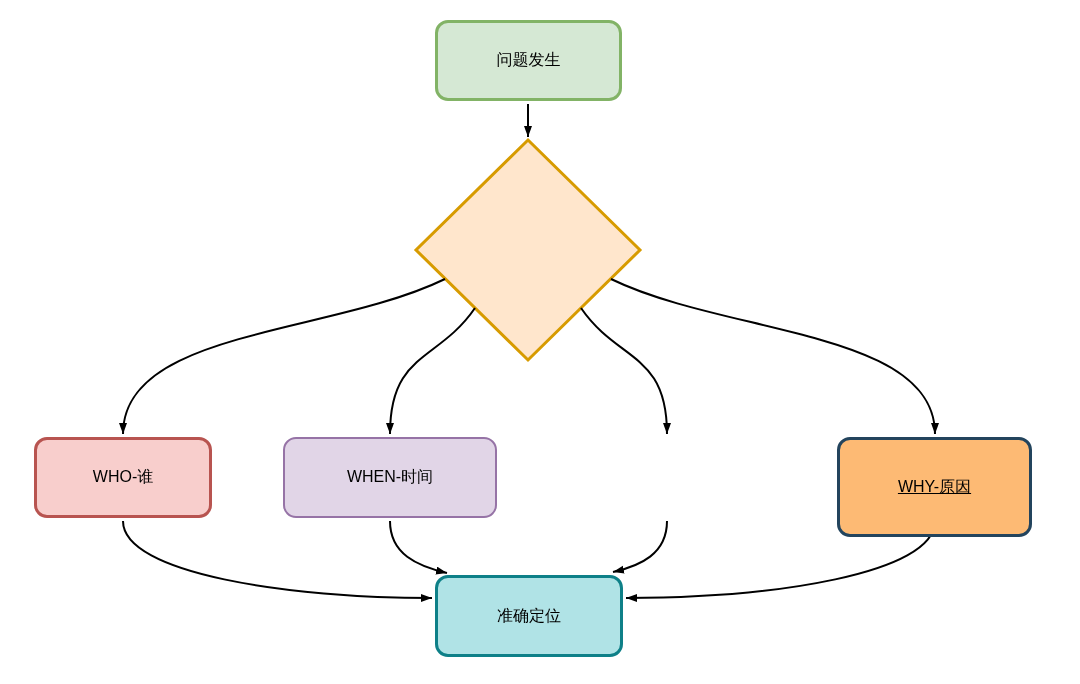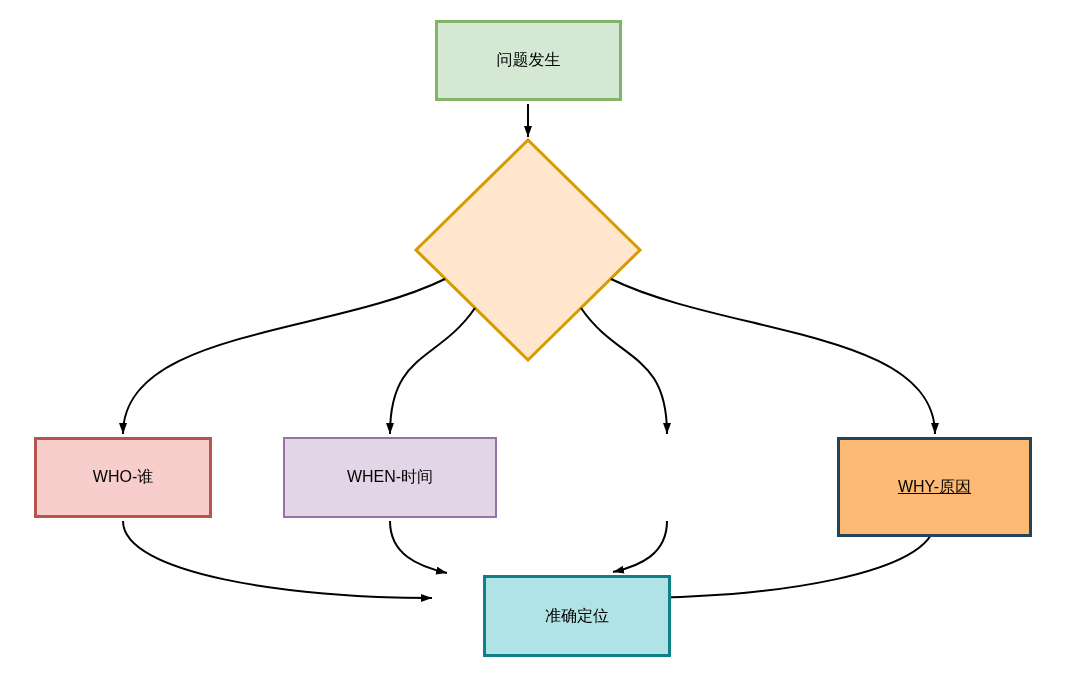--- a/index.html
+++ b/index.html
@@ -25,27 +25,28 @@
   .node {
     position: absolute;
     box-sizing: border-box;
     display: flex;
     align-items: center;
     justify-content: center;
     font-size: 16px;
     color: #000000;
     text-align: center;
     white-space: nowrap;
+    border-radius: 13px;
   }
   .node-start   { left: 435px; top: 20px;  width: 187px; height: 81px; background: #d5e8d4; border: 3px solid #82b366; }
   .node-who     { left: 34px;  top: 437px; width: 178px; height: 81px; background: #f8cecc; border: 3px solid #b85450; }
   .node-when    { left: 283px; top: 437px; width: 214px; height: 81px; background: #e1d5e7; border: 2.5px solid #9673a6; }
   .node-where   { left: 568px; top: 437px; width: 197px; height: 81px; background: #dae8fc; border: 2.5px solid #6c8ebf; }
   .node-why     { left: 837px; top: 437px; width: 195px; height: 100px; background: #fdba74; border: 3px solid #23445d; text-decoration: underline; }
-  .node-end     { left: 435px; top: 575px; width: 188px; height: 82px; background: #b0e3e6; border: 3px solid #0e8088; margin-left: 48px; }
+  .node-end     { left: 435px; top: 575px; width: 188px; height: 82px; background: #b0e3e6; border: 3px solid #0e8088; }
   .node-decision-label {
     left: 416px; top: 140px; width: 224px; height: 220px;
     background: transparent; border: none;
   }
 </style>
 </head>
 <body>
 
 <div class="canvas">
 

